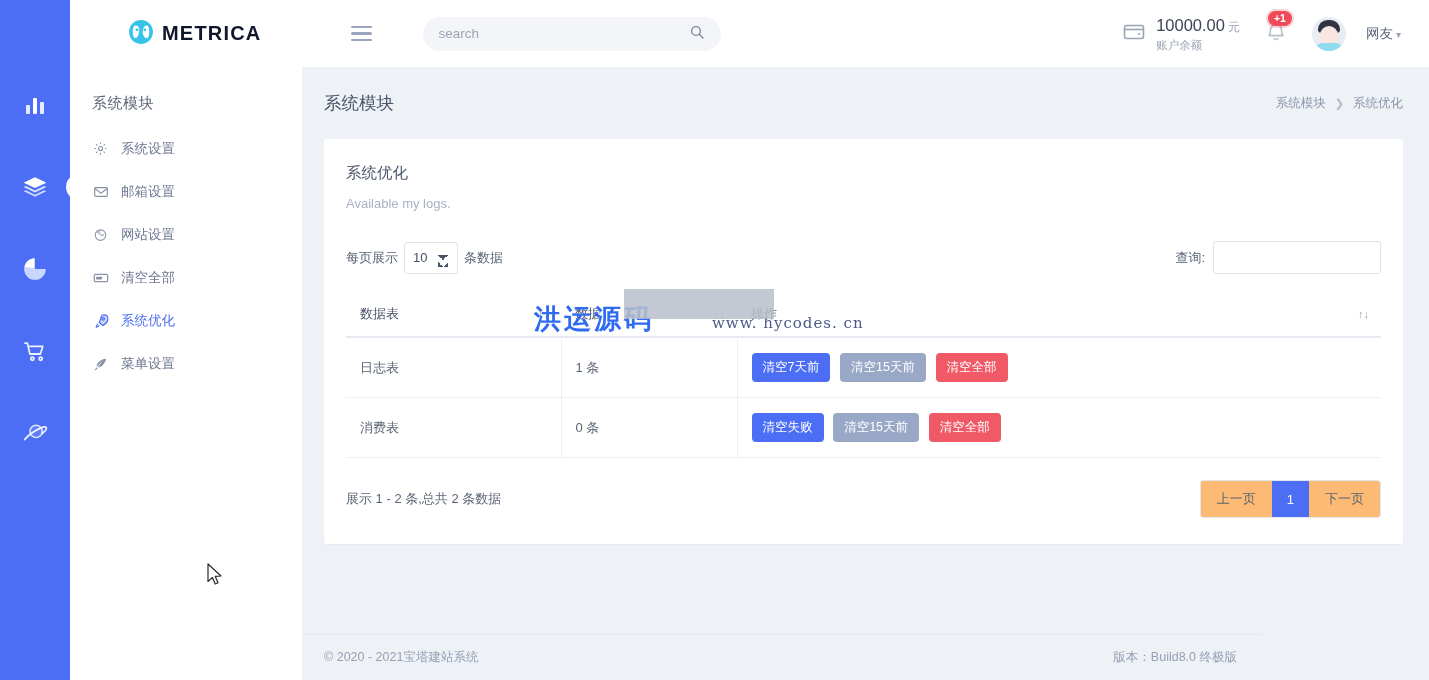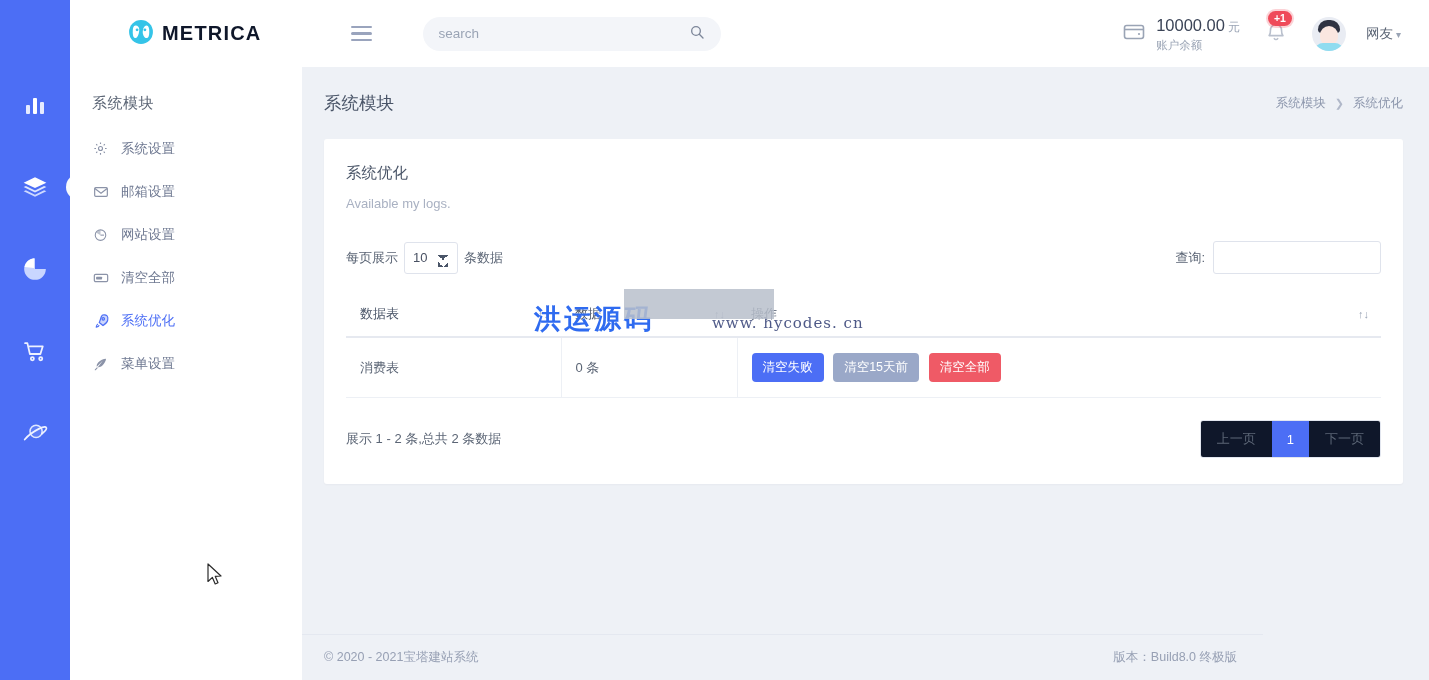--- a/index.html
+++ b/index.html
@@ -171,21 +171,21 @@
   .btn-primary { background: #4c6ef5; }
   .btn-muted { background: #9aa8c8; }
   .btn-danger { background: #ef5a66; }
 
   .table-foot {
     display: flex; align-items: center; margin-top: 22px;
   }
   .foot-info { font-size: 13px; color: #5b6575; }
   .pager { margin-left: auto; display: flex; border: 1px solid #e2e6ef; border-radius: 3px; overflow: hidden; }
   .pager button {
-    border: 0; background: #0f172a; font-size: 13px; color: #5b6575;
+    border: 0; background: #fdba74; font-size: 13px; color: #5b6575;
     padding: 9px 16px; cursor: pointer; font-family: inherit;
   }
   .pager button.page-num { padding: 9px 15px; }
   .pager button.active { background: #4c6ef5; color: #fff; }
 
   
   .watermark {
     position: absolute; left: 210px; top: 162px; pointer-events: none;
     display: flex; align-items: baseline; 
   }
@@ -445,20 +445,29 @@
               <span class="sort">↑↓</span>
             </th>
             <th>
               <span>操作</span>
               <span class="sort">↑↓</span>
             </th>
           </tr>
         </thead>
         <tbody>
           <tr>
+            <td>日志表</td>
+            <td>1 条</td>
+            <td>
+              <button class="btn btn-primary">清空7天前</button>
+              <button class="btn btn-muted">清空15天前</button>
+              <button class="btn btn-danger">清空全部</button>
+            </td>
+          </tr>
+          <tr>
             <td>消费表</td>
             <td>0 条</td>
             <td>
               <button class="btn btn-primary">清空失败</button>
               <button class="btn btn-muted">清空15天前</button>
               <button class="btn btn-danger">清空全部</button>
             </td>
           </tr>
         </tbody>
       </table>

